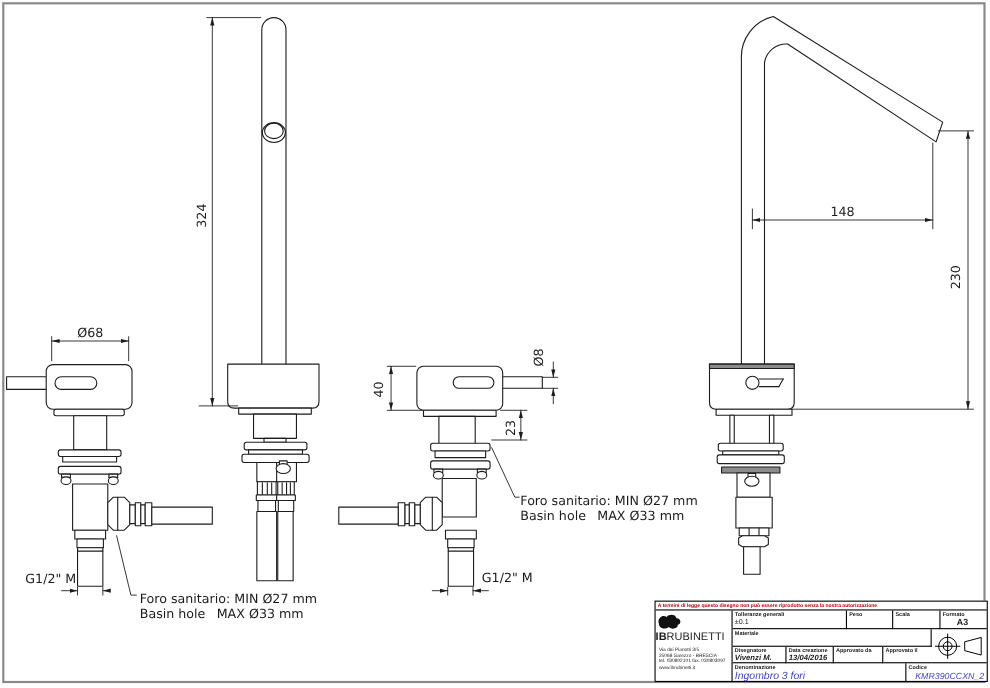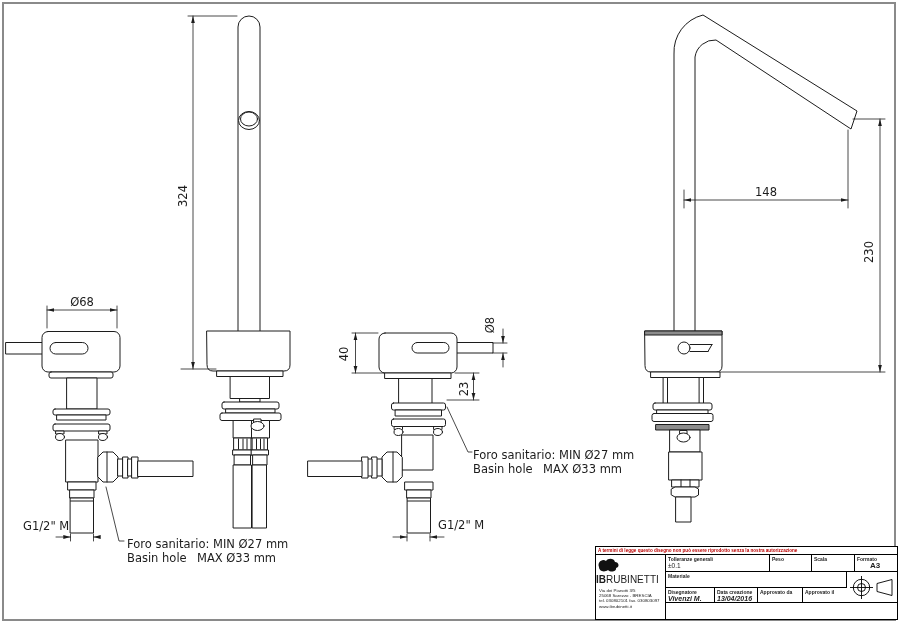--- a/index.html
+++ b/index.html
@@ -280,15 +280,25 @@
         <div id="proj-cell" style="width:50px;">
           <svg width="46" height="27" viewBox="0 0 46 27" stroke="#000" fill="none" stroke-width="0.9">
             <line x1="1" y1="13.5" x2="24" y2="13.5"></line>
               <line x1="12.5" y1="2" x2="12.5" y2="25"></line>
             <circle cx="12.5" cy="13.5" r="8.2"></circle>
               <circle cx="12.5" cy="13.5" r="4"></circle>
             <polygon points="28,9.5 43,5.5 43,21.5 28,17.5"></polygon>
           </svg>
         </div>
       </div>
+      <div class="tb-row" style="height:17px;">
+        <div class="cell" style="width:158px;border-bottom:none;">
+          <div class="lab">Denominazione</div>
+          <div class="val-blue">Ingombro 3 fori</div>
+        </div>
+        <div class="cell" style="width:73px;border-bottom:none;">
+          <div class="lab">Codice</div>
+          <div class="val-blue small" style="padding-left:6px;">KMR390CCXN_2</div>
+        </div>
+      </div>
     </div>
   </div>
 </div>
 
 </body></html>

